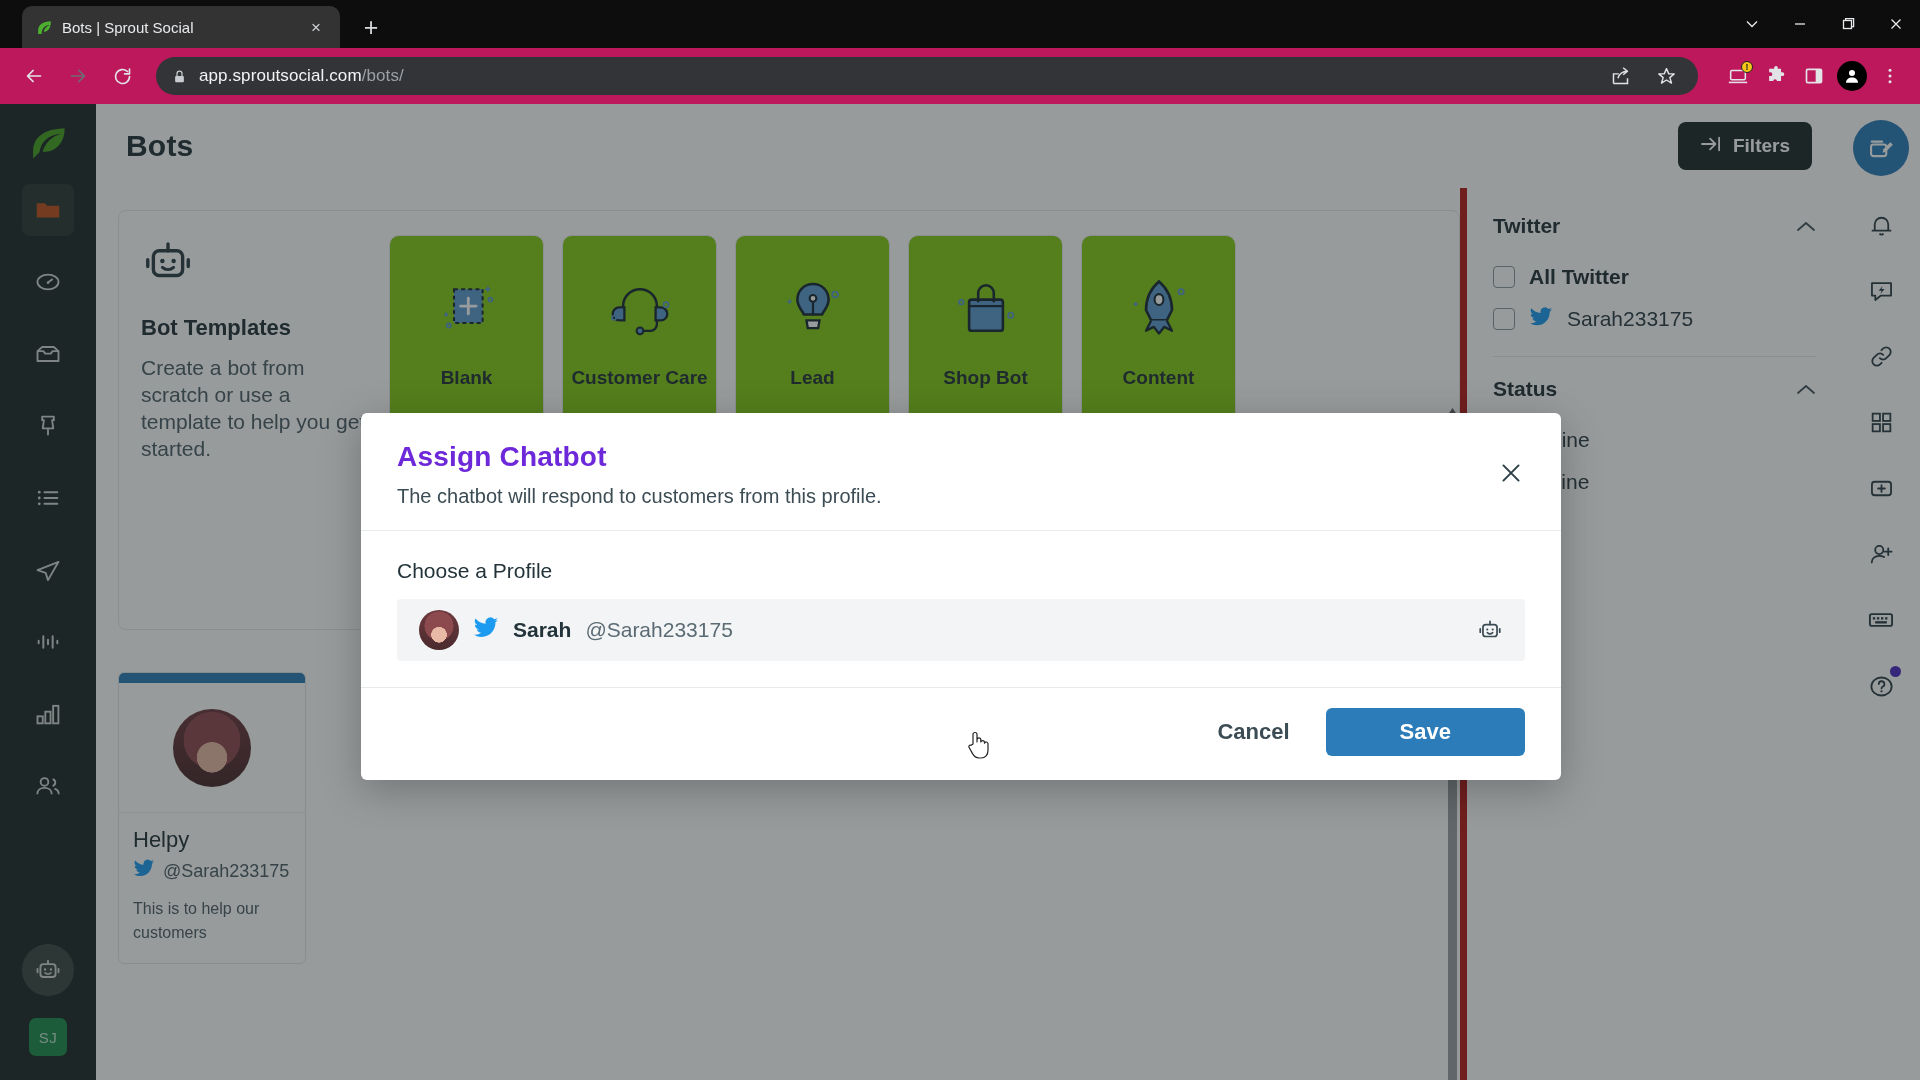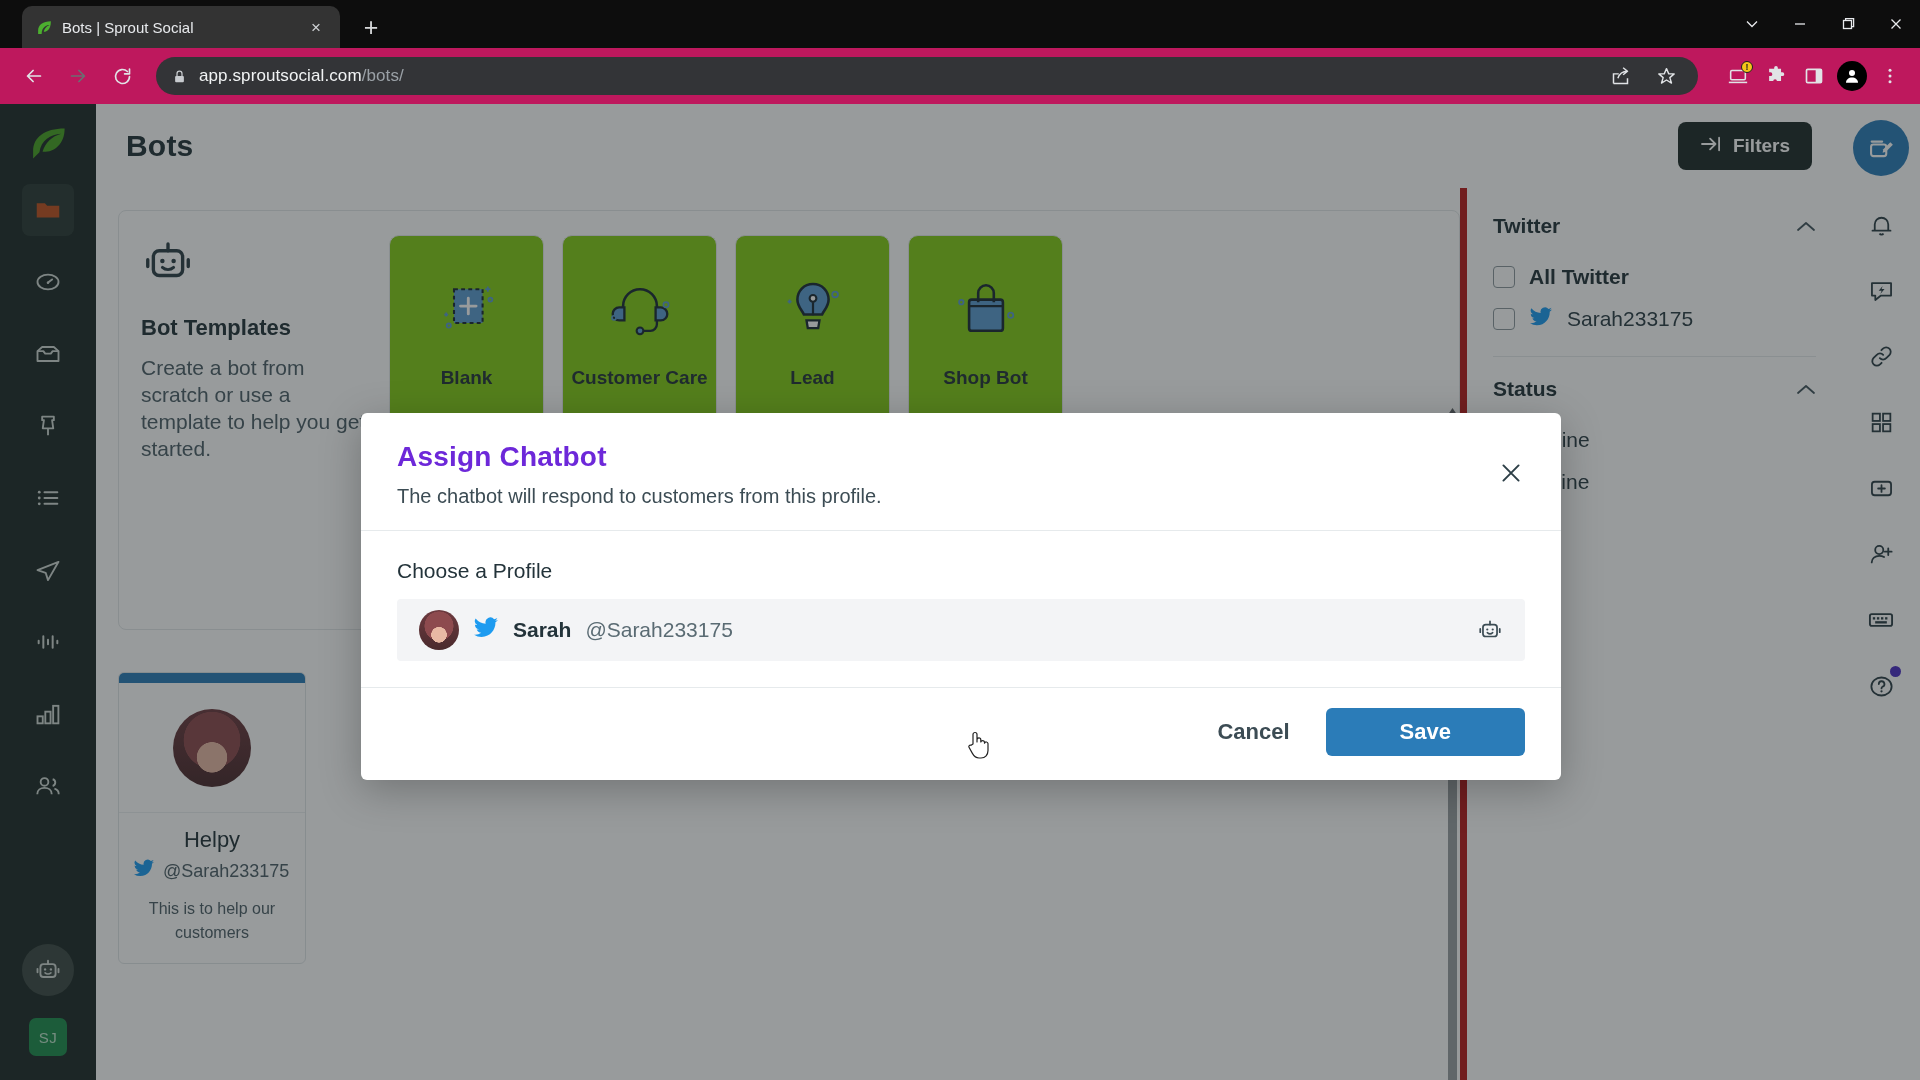--- a/index.html
+++ b/index.html
@@ -167,21 +167,21 @@
   .botcard-bar { height:10px; background:#2b7cb8; }
   .botcard-av { height:130px; display:flex; align-items:center; justify-content:center; border-bottom:1px solid #eceff1;}
   .av-img {
     width:78px; height:78px; border-radius:50%;
     background:
       radial-gradient(circle at 50% 62%, #e8b9a4 0 24%, transparent 25%),
       radial-gradient(circle at 50% 40%, #8d4a4e 0 46%, transparent 47%),
       linear-gradient(#6d3a3f,#4a2a2d);
     position:relative; overflow:hidden;
   }
-  .botcard-body { padding:14px 14px 18px;text-align:center; }
+  .botcard-body { padding:14px 14px 18px; }
   .bot-name { font-size:22px; color:#23333a; margin-bottom:6px;}
   .bot-handle { display:flex; align-items:center; gap:8px; font-size:18px; color:#4e6068; margin-bottom:14px;}
   .bot-desc { font-size:16px; color:#4e6068; line-height:1.5; }
 
   
   .content-scroll {
     position:absolute; right:2px; top:215px; width:12px; height:700px;
   }
   .cs-track { position:absolute; top:14px; bottom:14px; left:2px; width:9px; background:#f1f1f1; }
   .cs-thumb { position:absolute; top:14px; left:2px; width:9px; height:690px; background:#9a9fa3; border-radius:1px; }
@@ -536,20 +536,34 @@
                         <path d="M24 24V17a6 6 0 0 1 12 0v7" stroke="#1b2b35" stroke-width="2" fill="none"></path>
                         <path d="M17 27h26" stroke="#1b2b35" stroke-width="1.6"></path>
                         <g fill="none" stroke="#5b9bd0" stroke-width="1.4">
                           <circle cx="49" cy="34" r="2"></circle>
                           <circle cx="11" cy="24" r="1.7"></circle>
                         </g>
                       </svg>
                   </span>
                   <span class="tcard-label">Shop Bot</span>
                 </div>
+                <div class="tcard">
+                  <span class="tcard-ico">
+                    <svg width="78" height="78" viewBox="0 0 60 60">
+                        <path d="M30 8c7 6 10 14 10 22l-4 8H24l-4-8c0-8 3-16 10-22z" fill="#5b9bd0" stroke="#1b2b35" stroke-width="2"></path>
+                        <ellipse cx="30" cy="22" rx="3.4" ry="4.2" fill="#fff" stroke="#1b2b35" stroke-width="1.6"></ellipse>
+                        <path d="M24 38l-4 8 6-3 4 5 4-5 6 3-4-8" fill="#5b9bd0" stroke="#1b2b35" stroke-width="1.8" stroke-linejoin="round"></path>
+                        <g fill="none" stroke="#5b9bd0" stroke-width="1.4">
+                          <circle cx="47" cy="16" r="2"></circle>
+                          <path d="M12 24v3M10.5 25.5h3"></path>
+                        </g>
+                      </svg>
+                  </span>
+                  <span class="tcard-label">Content</span>
+                </div>
               </div>
             </div>
 
             <div class="bots-row">
               <div class="botcard">
                 <div class="botcard-bar"></div>
                 <div class="botcard-av">
                   <div class="av-img"></div>
                 </div>
                 <div class="botcard-body">

